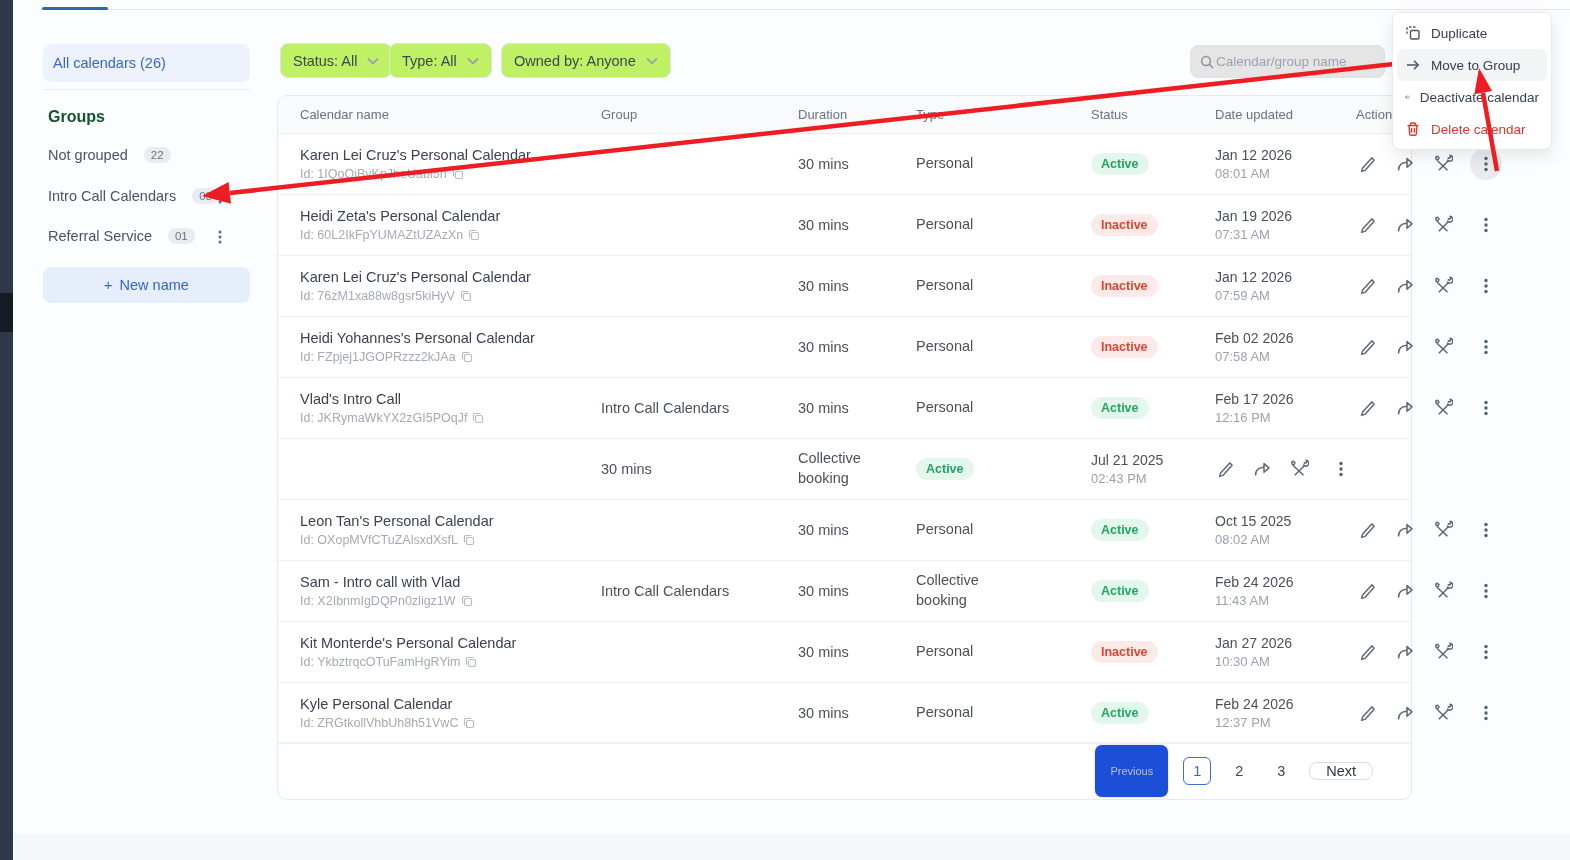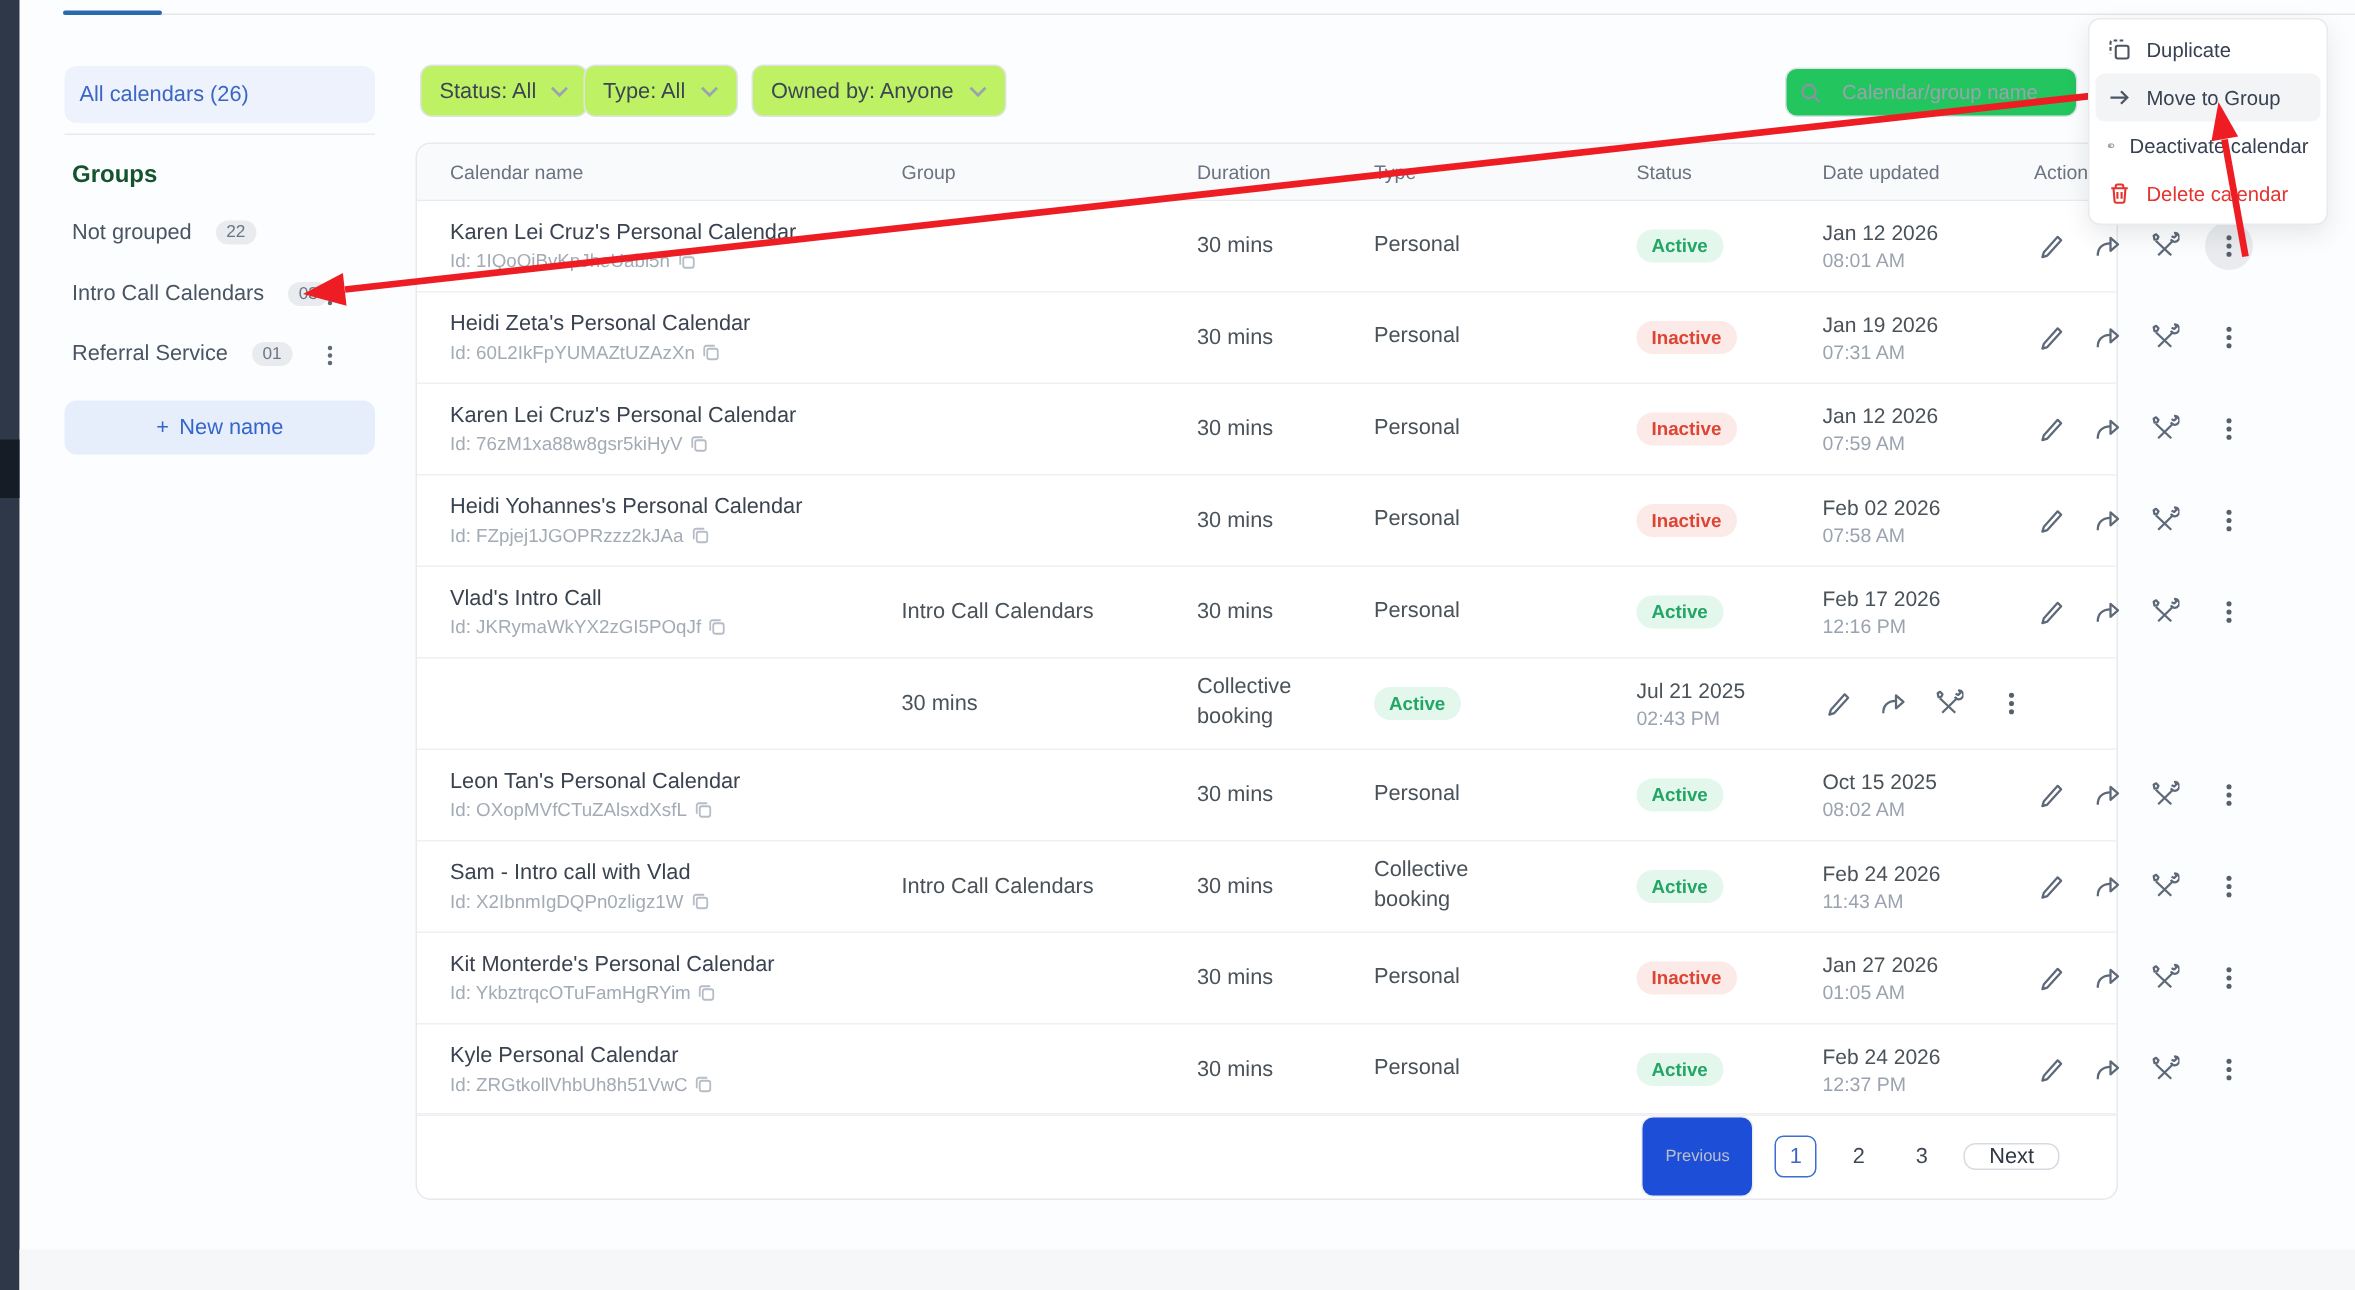--- a/index.html
+++ b/index.html
@@ -23,22 +23,22 @@
   .count-badge { background:#e9ebef; color:#697586; font-size:11.5px; padding:2px 7px; border-radius:9px; }
   .side-kebab { position:absolute; left:212px; width:16px; height:20px; display:flex; align-items:center; justify-content:center; cursor:pointer; }
   .k2 { top:187px; } .k3 { top:227px; }
   .new-group-btn { position:absolute; left:43px; top:267px; width:207px; height:36px; background:#e7eefb; color:#3465cc;
     border:none; border-radius:8px; font-size:14.5px; font-family:inherit; display:flex; align-items:center; justify-content:center; gap:7px; cursor:pointer; }
 
   
   .filter-chip { position:absolute; top:43px; height:35px; background:#bef264; border:1px solid #dfe3e8; border-radius:8px;
     display:flex; align-items:center; gap:10px; padding:0 12px; font-size:14.5px; color:#3c4653; cursor:pointer; }
   .f1 { left:280px; } .f2 { left:389px; } .f3 { left:501px; }
-  .search-box { position:absolute; left:1190px; top:45px; width:195px; height:33px; background:#22c55e; border:1px solid #dfe3e8;
-    border-radius:8px; display:flex; align-items:center; padding:0 9px; gap:14px; }
+  .search-box { position:absolute; left:1190px; top:45px; width:195px; height:33px; background:#e5e5e5; border:1px solid #dfe3e8;
+    border-radius:8px; display:flex; align-items:center; padding:0 9px; gap:2px; }
   .search-box input { border:none; outline:none; flex:1; font-size:13.5px; font-family:inherit; color:#3f4754; background:transparent; min-width:0; }
   .search-box input::placeholder { color:#9aa3af; }
 
   
   .card { position:absolute; left:277px; top:95px; width:1135px; height:705px; background:#fff;
     border:1px solid #e6e9ed; border-radius:10px; z-index:1; }
   .tgrid { display:grid; grid-template-columns:323px 197px 118px 175px 124px 141px 188px; }
   .thead { height:38px; background:#f8fafb; border-bottom:1px solid #e9ecef; border-radius:10px 10px 0 0; align-items:center;
     font-size:13px; color:#6b7280; }
   .thead .hc:first-child { padding-left:22px; }
@@ -573,21 +573,21 @@
               <path d="M8.5 1.5 H3 a1.5 1.5 0 0 0 -1.5 1.5 V8.5" fill="none" stroke="#b6bdc6" stroke-width="1.2"></path>
             </svg>
       </div>
     </div>
     <div></div>
     <div>30 mins</div>
     <div class="type-cell">Personal</div>
     <div><span class="badge badge-inactive">Inactive</span></div>
     <div>
       <div class="date-main">Jan 27 2026</div>
-      <div class="date-time">01:05 AM</div>
+      <div class="date-time">10:30 AM</div>
     </div>
     <div class="actions-cell">
       <span class="act-btn">
         <svg width="19" height="19" viewBox="0 0 19 19">
               <path d="M13.8 2.9 l2.3 2.3 L6.9 15.4 l-3.3 1 1-3.3 z" fill="none" stroke="#5d6878" stroke-width="1.5" stroke-linejoin="round"></path>
             </svg>
       </span>
       <span class="act-btn">
         <svg width="20" height="19" viewBox="0 0 20 19">
               <path d="M3.5 15.5 C3.5 9.5 7 7.5 12 7.3" fill="none" stroke="#5d6878" stroke-width="1.5"></path>

